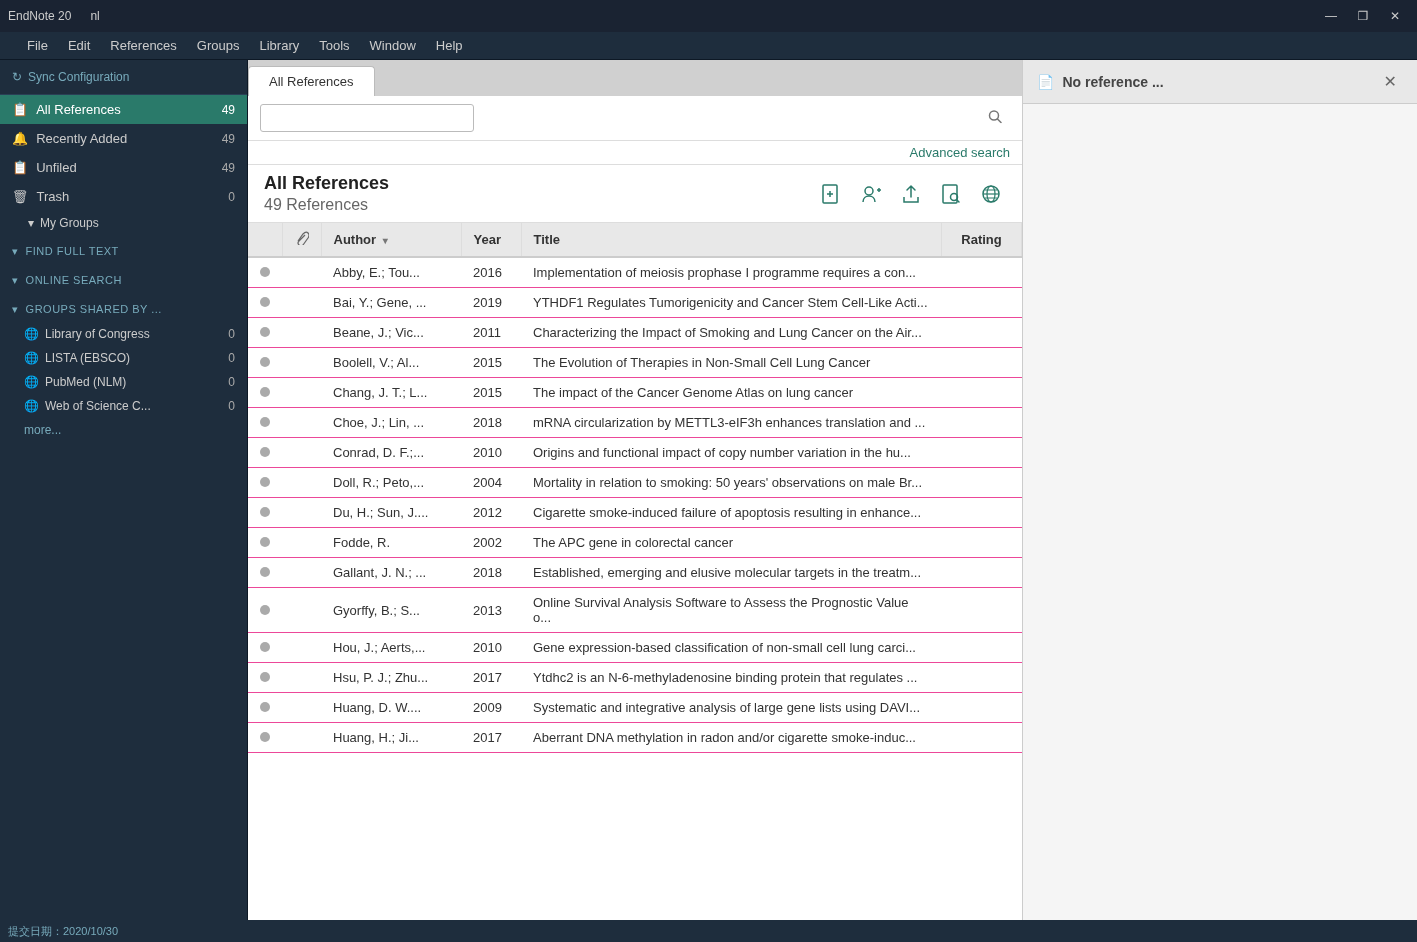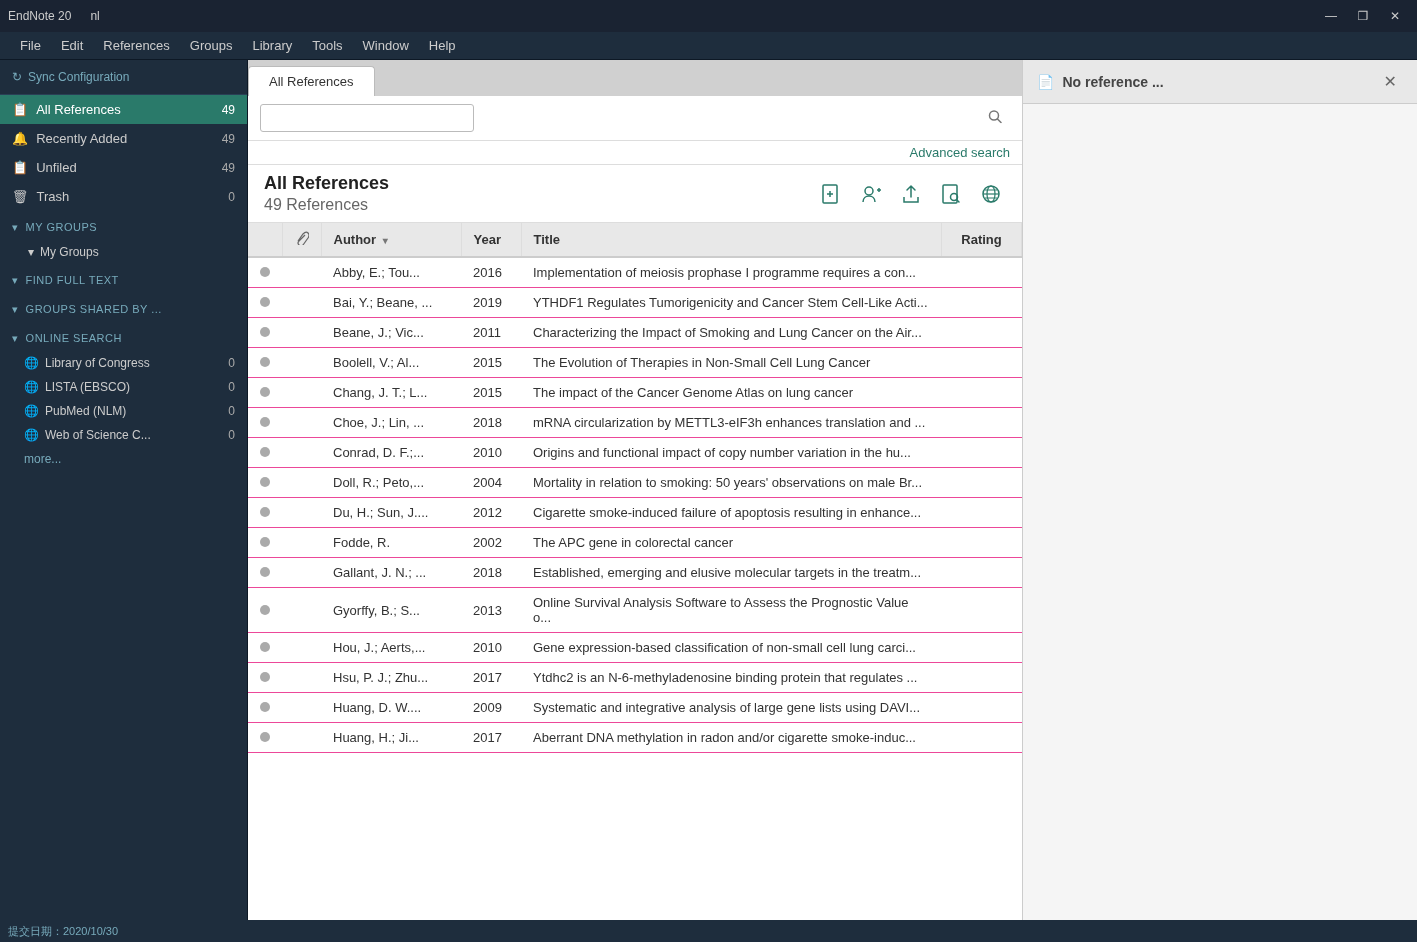--- a/index.html
+++ b/index.html
@@ -18,21 +18,21 @@
     }
     .title-bar .win-controls { display: flex; gap: 4px; margin-left: auto; }
     .win-btn { width: 28px; height: 20px; background: transparent; border: none; color: #ccc; cursor: pointer; font-size: 12px; display: flex; align-items: center; justify-content: center; }
 
     
     .menu-bar {
       background: #1e2d3d;
       height: 28px;
       display: flex;
       align-items: center;
-      padding: 0 10px;
+      padding: 0 17px;
       flex-shrink: 0;
       border-bottom: 1px solid #0d1825;
     }
     .menu-item {
       padding: 4px 10px;
       color: #ccc;
       cursor: pointer;
       font-size: 13px;
       border-radius: 2px;
     }
@@ -376,42 +376,38 @@
       <span>📋</span>
       <span>Unfiled</span>
       <span class="count">49</span>
     </div>
     <div class="sidebar-item">
       <span>🗑</span>
       <span>Trash</span>
       <span class="count">0</span>
     </div>
 
-    <div class="sidebar-section">
-      <span style="margin-right:4px;">▾</span>
-      <span>MY GROUPS</span>
-    </div>
     <div class="sidebar-sub-item">
       <span>▾</span>
       <span>My Groups</span>
     </div>
 
     <div class="sidebar-section">
       <span style="margin-right:4px;">▾</span>
       <span>FIND FULL TEXT</span>
     </div>
 
     <div class="sidebar-section">
       <span style="margin-right:4px;">▾</span>
-      <span>GROUPS SHARED BY ...</span>
+      <span>ONLINE SEARCH</span>
     </div>
 
     <div class="sidebar-section">
       <span style="margin-right:4px;">▾</span>
-      <span>ONLINE SEARCH</span>
+      <span>GROUPS SHARED BY ...</span>
     </div>
 
     <div class="sidebar-online-item">
       <span>🌐</span>
       <span>Library of Congress</span>
       <span class="count">0</span>
     </div>
     <div class="sidebar-online-item">
       <span>🌐</span>
       <span>LISTA (EBSCO)</span>
@@ -530,21 +526,21 @@
     <td><span class="dot-indicator"></span></td>
     <td class="attach-col"></td>
     <td>Abby, E.; Tou...</td>
     <td>2016</td>
     <td class="title-cell">Implementation of meiosis prophase I programme requires a con...</td>
     <td></td>
   </tr>
             <tr>
     <td><span class="dot-indicator"></span></td>
     <td class="attach-col"></td>
-    <td>Bai, Y.; Beane, ...</td>
+    <td>Bai, Y.; Gene, ...</td>
     <td>2019</td>
     <td class="title-cell">YTHDF1 Regulates Tumorigenicity and Cancer Stem Cell-Like Acti...</td>
     <td></td>
   </tr>
             <tr>
     <td><span class="dot-indicator"></span></td>
     <td class="attach-col"></td>
     <td>Beane, J.; Vic...</td>
     <td>2011</td>
     <td class="title-cell">Characterizing the Impact of Smoking and Lung Cancer on the Air...</td>

